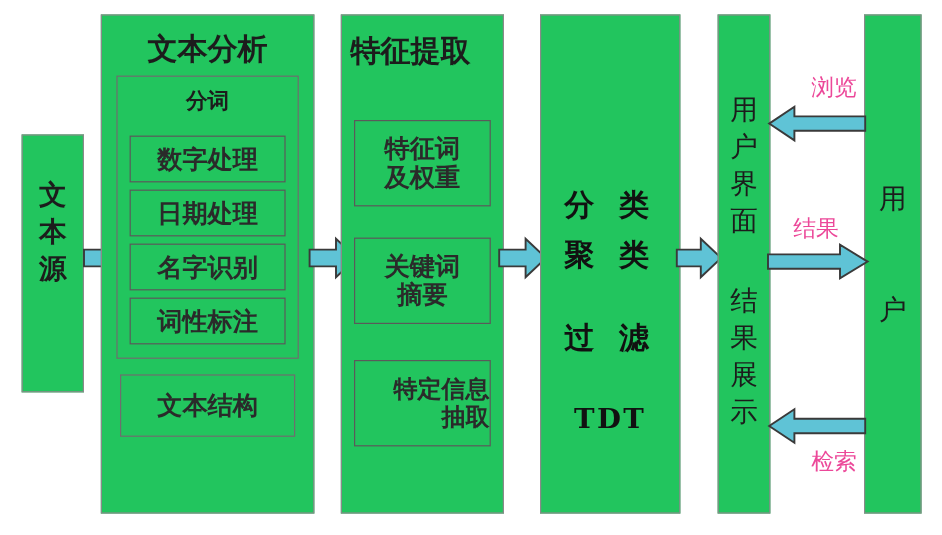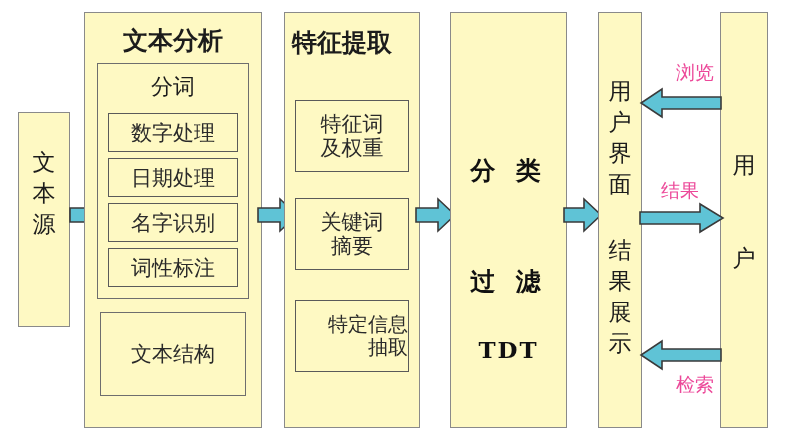--- a/index.html
+++ b/index.html
@@ -8,40 +8,41 @@
     background:#ffffff;
     font-family:"DejaVu Sans","Liberation Sans",sans-serif;
     overflow:hidden;
   }
   #canvas{position:relative;width:785px;height:446px;}
 
   .box{
     position:absolute;
     box-sizing:border-box;
     border:1.5px solid #8a8a8a;
-    background:#fef9c3;
+    background:#22c55e;
+    font-weight:bold;
   }
   .box.inner{border:1.5px solid #6e6e6e;}
   .box.leaf{border:1.5px solid #5a5a5a;}
 
   .htext{
     position:absolute;
     left:0;right:0;
     text-align:center;
     color:#1c1c1c;
   }
 
   .title{
     font-size:25px;
     font-weight:bold;
     letter-spacing:0px;
   }
   .sub{
-    font-size:22px;
-    font-weight:normal;
+    font-size:18px;
+    font-weight:bold;
   }
   .leaftxt{
     position:absolute;
     left:0;right:0;top:50%;
     transform:translateY(-50%);
     text-align:center;
     font-size:21px;
     color:#2a2a2a;
     line-height:1.15;
   }
@@ -112,21 +113,21 @@
   <div class="box leaf" style="left:108px;top:158px;width:130px;height:39px;">
     <div class="leaftxt">日期处理</div>
   </div>
   <div class="box leaf" style="left:108px;top:203px;width:130px;height:39px;">
     <div class="leaftxt">名字识别</div>
   </div>
   <div class="box leaf" style="left:108px;top:248px;width:130px;height:39px;">
     <div class="leaftxt">词性标注</div>
   </div>
 
-  <div class="box inner" style="left:100px;top:312px;width:146px;height:84px;">
+  <div class="box inner" style="left:100px;top:312px;width:146px;height:52px;">
     <div class="leaftxt">
       <span class="l">文本结构</span>
     </div>
   </div>
 
   <div class="arrow" style="left:258px;top:198px;">
     <svg width="40" height="34" viewBox="0 0 40 34">
       <polygon points="0,10 22,10 22,1 39,17 22,33 22,24 0,24" fill="#5fc3d6" stroke="#3a3a3a" stroke-width="1.6" stroke-linejoin="miter"></polygon>
     </svg>
   </div>
@@ -154,20 +155,21 @@
   </div>
 
   <div class="arrow" style="left:416px;top:198px;">
     <svg width="40" height="34" viewBox="0 0 40 34">
       <polygon points="0,10 22,10 22,1 39,17 22,33 22,24 0,24" fill="#5fc3d6" stroke="#3a3a3a" stroke-width="1.6" stroke-linejoin="miter"></polygon>
     </svg>
   </div>
 
   <div class="box" style="left:450px;top:12px;width:117px;height:416px;"></div>
   <div class="bigline" style="left:450px;width:117px;top:128px;margin-top:26px;">分 类</div>
+  <div class="bigline" style="left:450px;width:117px;top:196px;">聚 类</div>
   <div class="bigline tdt" style="left:450px;width:117px;top:336px;">TDT</div>
   <div class="bigline" style="left:450px;width:117px;top:265px;">过 滤</div>
 
   <div class="arrow" style="left:564px;top:198px;">
     <svg width="38" height="34" viewBox="0 0 38 34">
       <polygon points="0,10 20,10 20,1 37,17 20,33 20,24 0,24" fill="#5fc3d6" stroke="#3a3a3a" stroke-width="1.6" stroke-linejoin="miter"></polygon>
     </svg>
   </div>
 
   <div class="box" style="left:598px;top:12px;width:44px;height:416px;"></div>

